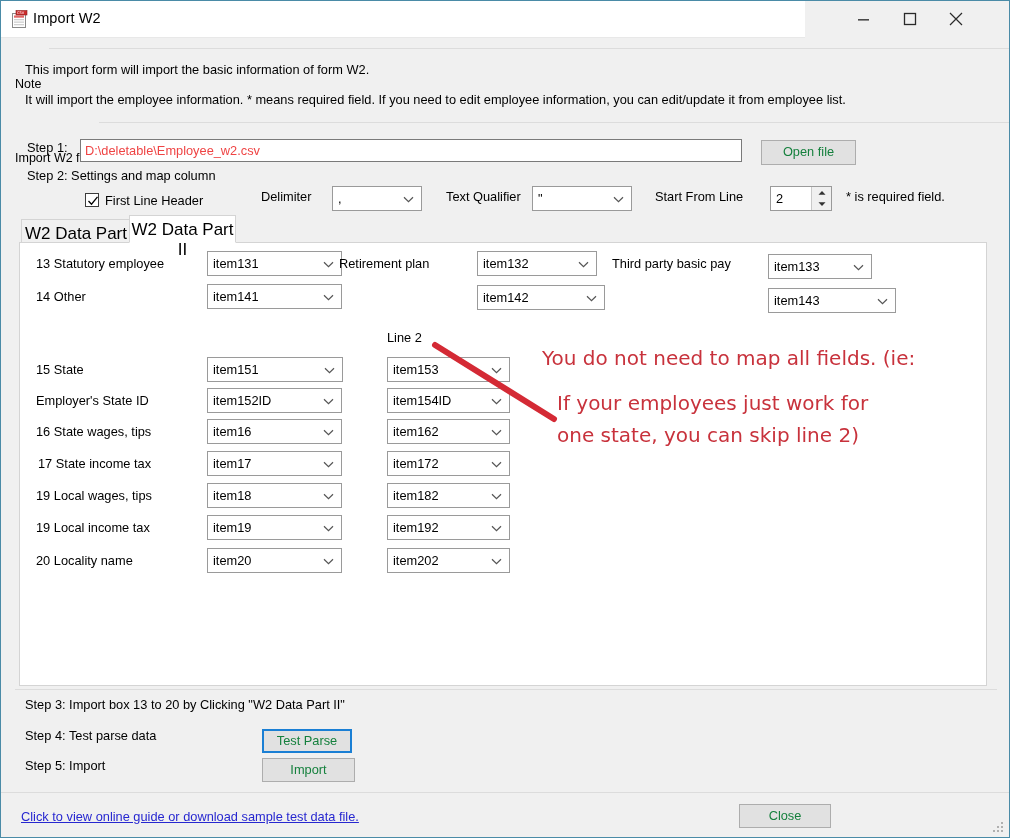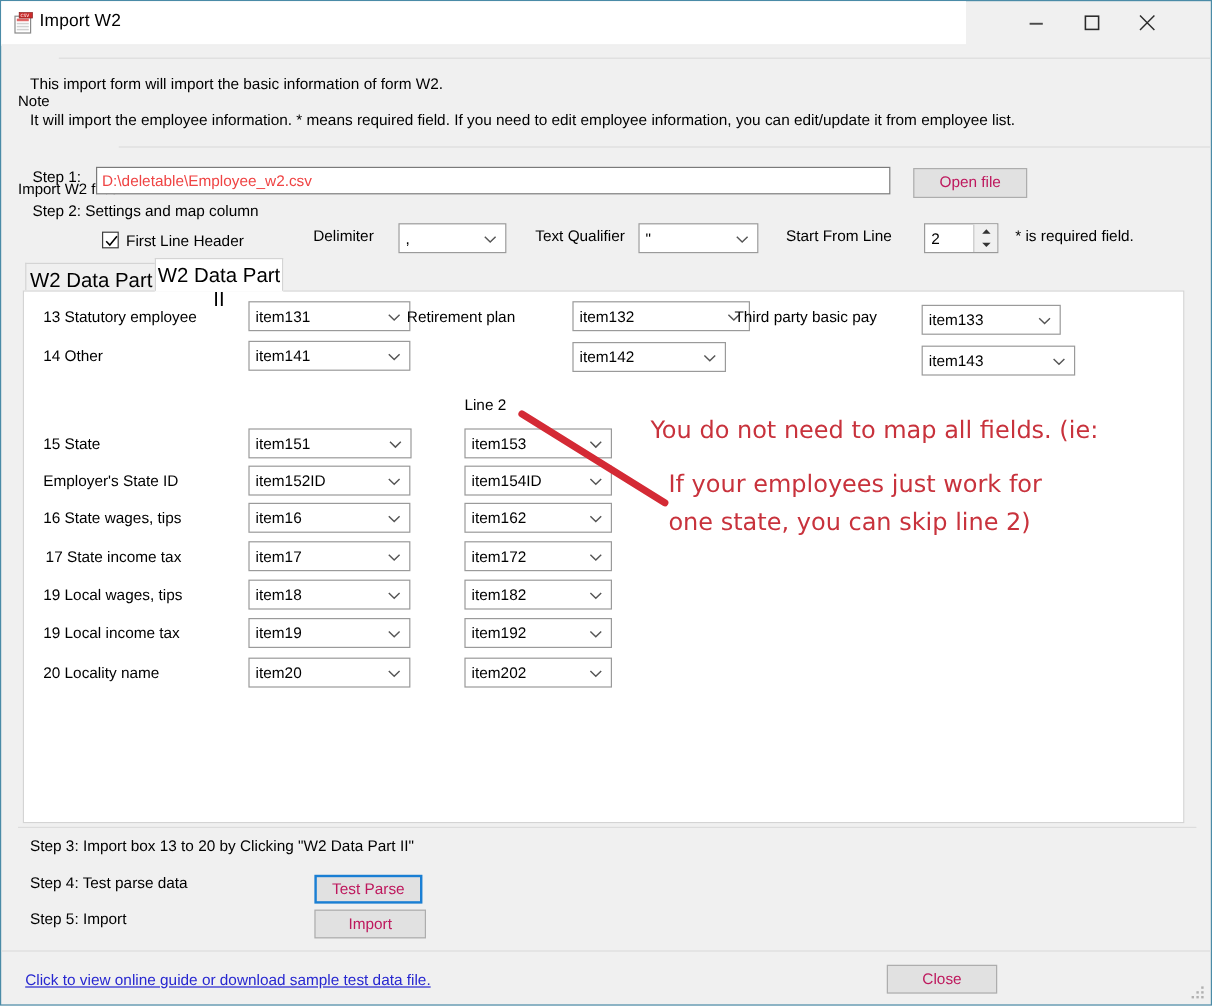--- a/index.html
+++ b/index.html
@@ -125,21 +125,21 @@
   }
   .combo .carrow svg { display: block; }
 
   .btn {
     position: absolute;
     box-sizing: border-box;
     background: #e1e1e1;
     border: 1px solid #adadad;
     font-family: "Liberation Sans", sans-serif;
     font-size: 12.8px;
-    color: #be185d;
+    color: #15803d;
     text-align: center;
     cursor: default;
     line-height: 1;
   }
   .btn.focused {
     border: 2px solid #1a7fd4;
     background: #e1e1e1;
   }
 
   .chk-box {
@@ -334,30 +334,30 @@
     <div class="lbl" style="left:16px; top:13px;">13 Statutory employee</div>
     <div class="combo" style="left:187px; top:8px; width:135px;">
       <span class="cval">item131</span>
       <span class="carrow">
           <svg width="11" height="7" viewBox="0 0 11 7">
             <path d="M1 1.2 L5.5 5.6 L10 1.2" stroke="#555" stroke-width="1.2" fill="none"></path>
           </svg>
         </span>
     </div>
     <div class="lbl" style="left:319px; top:13px;">Retirement plan</div>
-    <div class="combo" style="left:457px; top:8px; width:148px;">
+    <div class="combo" style="left:457px; top:8px; width:120px;">
       <span class="cval">item132</span>
       <span class="carrow">
           <svg width="11" height="7" viewBox="0 0 11 7">
             <path d="M1 1.2 L5.5 5.6 L10 1.2" stroke="#555" stroke-width="1.2" fill="none"></path>
           </svg>
         </span>
     </div>
     <div class="lbl" style="left:592px; top:13px;">Third party basic pay</div>
-    <div class="combo" style="left:748px; top:11px; width:116px;">
+    <div class="combo" style="left:748px; top:11px; width:104px;">
       <span class="cval">item133</span>
       <span class="carrow">
           <svg width="11" height="7" viewBox="0 0 11 7">
             <path d="M1 1.2 L5.5 5.6 L10 1.2" stroke="#555" stroke-width="1.2" fill="none"></path>
           </svg>
         </span>
     </div>
 
     <div class="lbl" style="left:16px; top:46px;">14 Other</div>
     <div class="combo" style="left:187px; top:41px; width:135px;">

